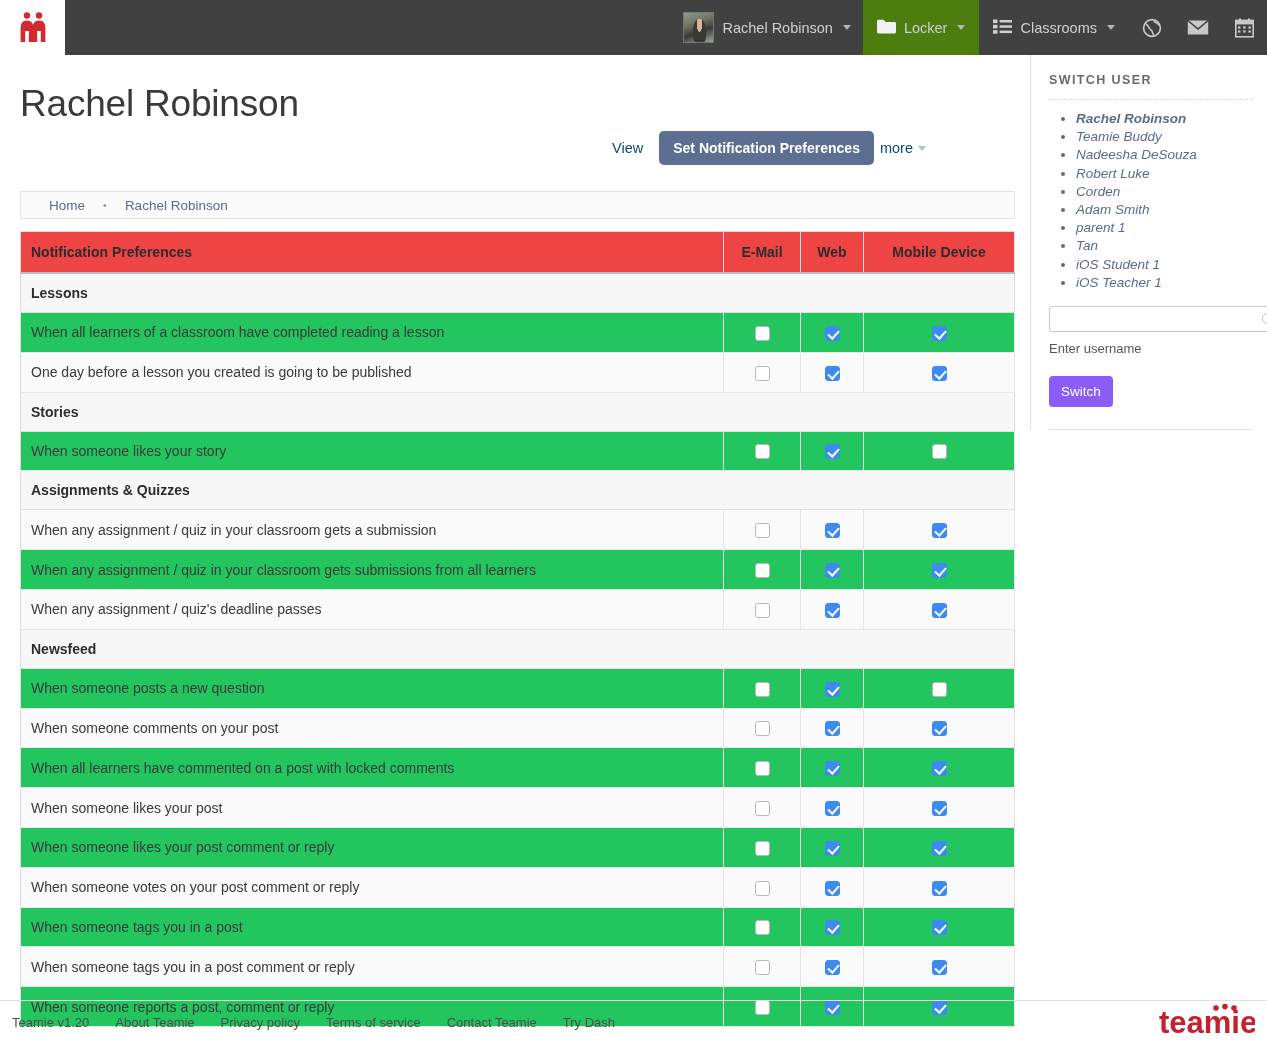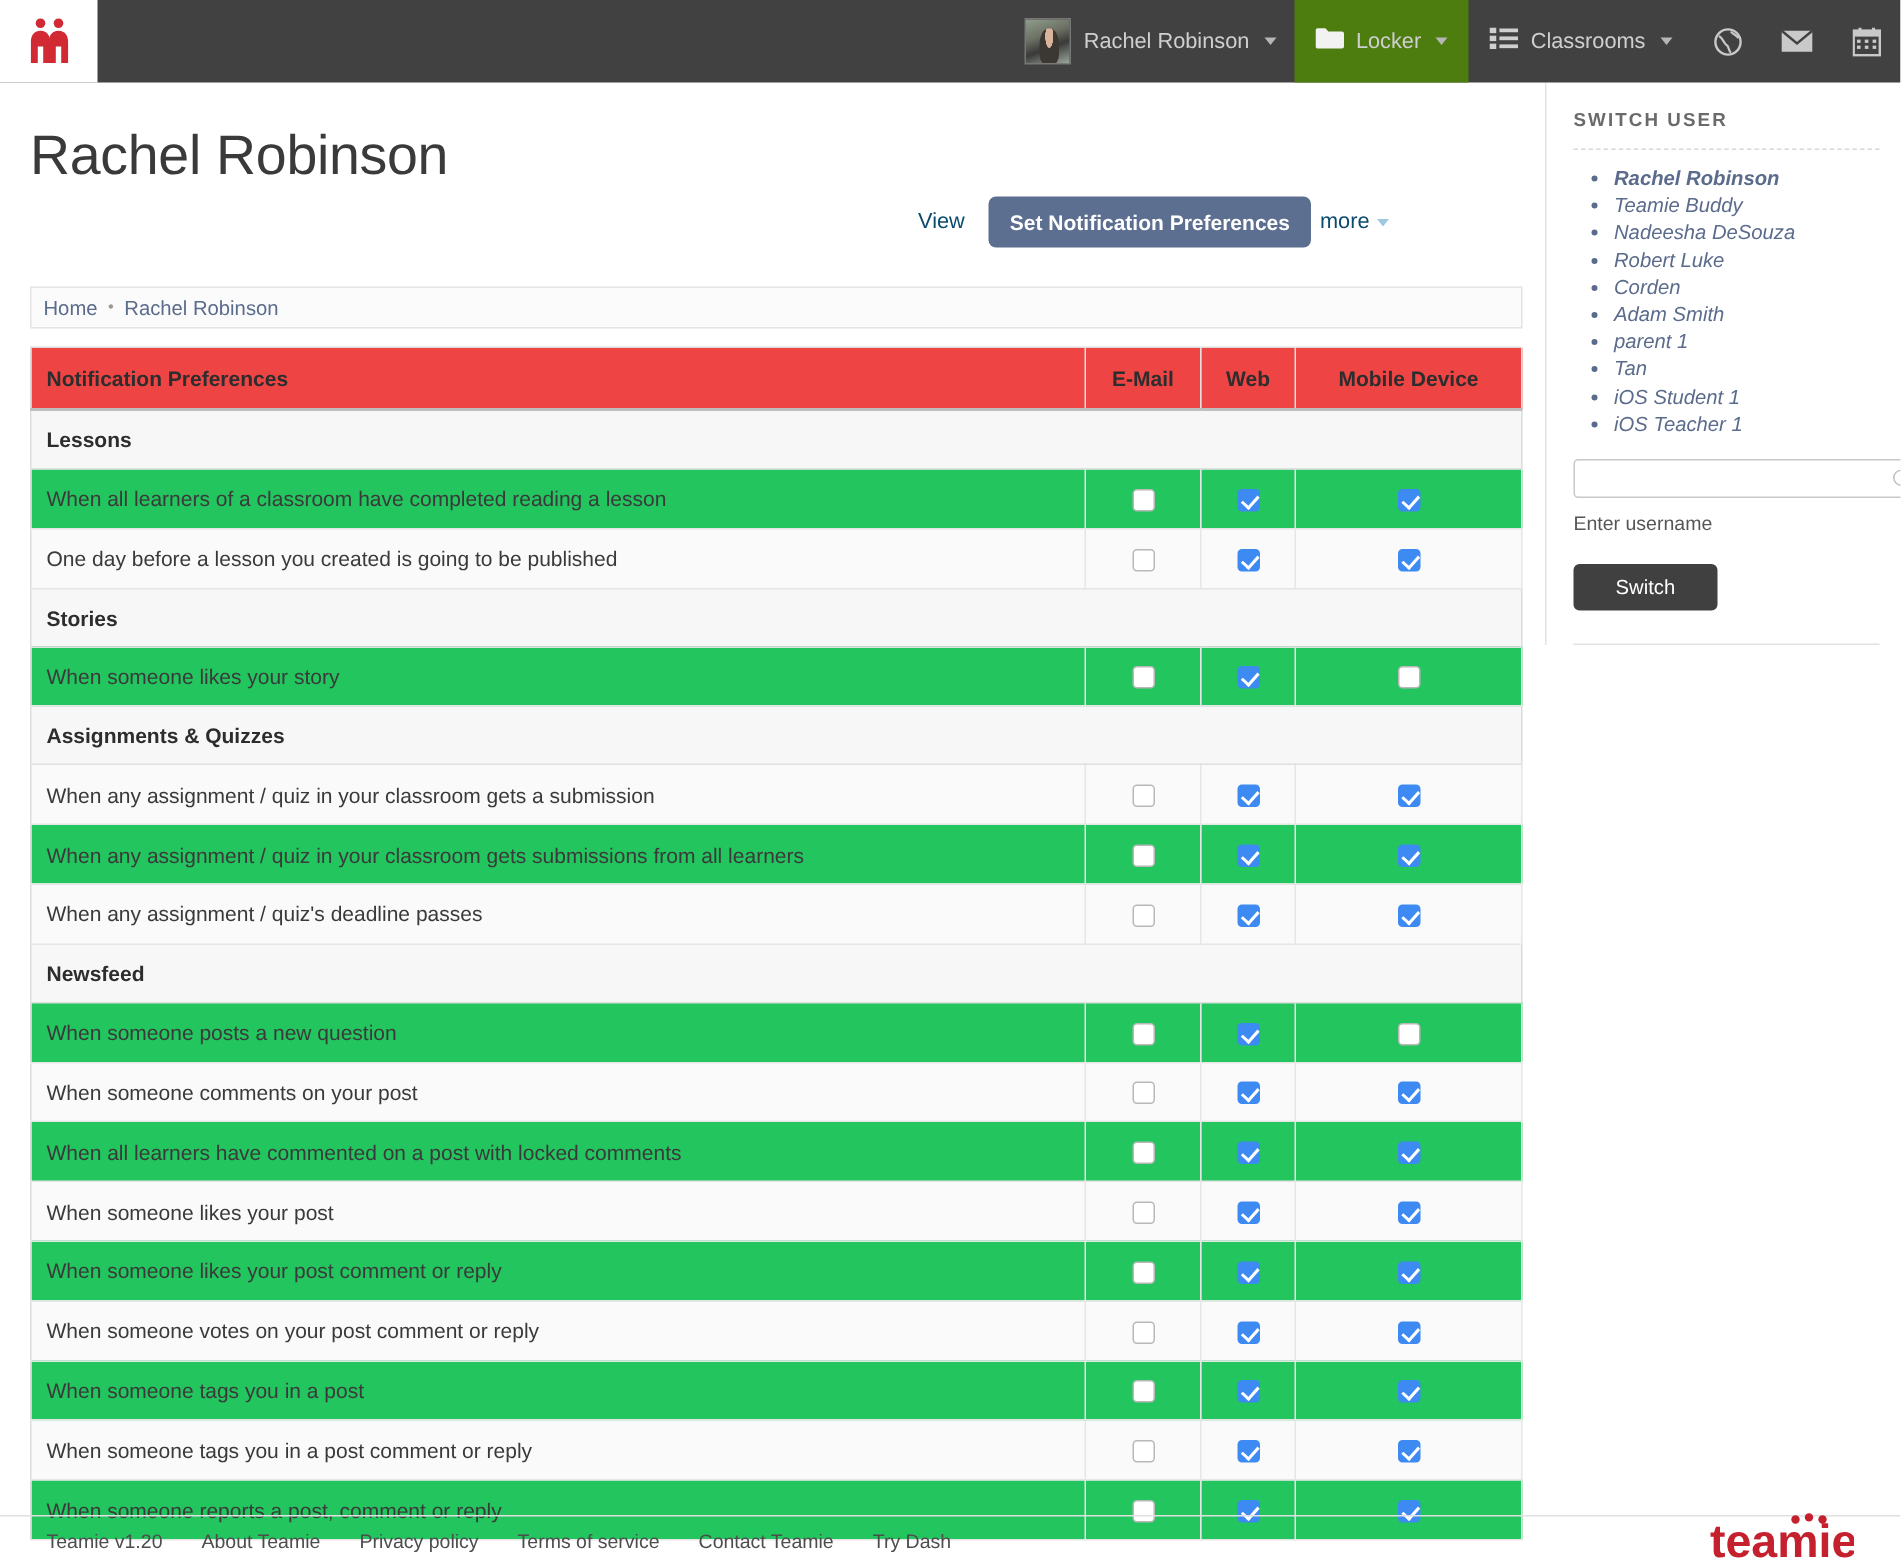--- a/index.html
+++ b/index.html
@@ -78,22 +78,22 @@
   .more-wrap { display: flex; align-items: center; gap: 5px; cursor: pointer; }
   .more-caret {
     width: 0; height: 0; border-left: 4px solid transparent;
     border-right: 4px solid transparent; border-top: 5px solid #9ec7e0;
   }
 
   
   .breadcrumb {
     margin-top: 26px; height: 28px;
     border: 1px solid #e4e4e4; background: #fbfbfb;
-    display: flex; align-items: center; gap: 7px;
-    padding: 0 8px; font-size: 13.5px; width: 995px;
+    display: flex; align-items: center; gap: 18px;
+    padding: 0 28px; font-size: 13.5px; width: 995px;
   }
   .crumb { color: #5b6b8c; cursor: pointer; }
   .crumb-sep { color: #999; font-size: 11px; }
   .crumb-current { color: #5b6b8c; }
 
   
   table.prefs {
     margin-top: 12px; width: 995px; border-collapse: collapse;
     border: 1px solid #dcdcdc; background: #fff;
   }
@@ -152,31 +152,31 @@
     background: #fff; font-family: inherit; font-size: 13px; padding: 0 24px 0 8px;
     color: #333;
   }
   .spinner {
     position: absolute; right: 7px; top: 7px;
     width: 11px; height: 11px; border-radius: 50%;
     border: 1.5px solid #c2c2c2;
   }
   .rail-help { font-size: 13px; color: #555; margin-top: 9px; }
   .switch-btn {
-    margin-top: 20px; background: #404040; color: #fff; font-size: 13.5px;
-    border: none; border-radius: 4px; padding: 8px 28px; cursor: pointer;
+    margin-top: 20px; background: #8b5cf6; color: #fff; font-size: 13.5px;
+    border: none; border-radius: 4px; padding: 8px 12px; cursor: pointer;
     font-family: inherit;
   }
   .rail-bottom-rule { border-top: 1px solid #e2e2e2; margin-top: 22px; }
 
   
   .footer {
     position: absolute; left: 0; bottom: 0; width: 1267px;
-    border-top: 1px solid #e0e0e0; height: 33px;
-    display: flex; align-items: center; padding: 0 31px;
+    border-top: 1px solid #e0e0e0; height: 43px;
+    display: flex; align-items: center; padding: 0 12px;
   }
   .footer-links { display: flex; gap: 26px; }
   .footer-links span { font-size: 13px; color: #4d4d4d; cursor: pointer; }
   .footer-spacer { flex: 1 1 auto; }
 </style>
 </head>
 <body>
 
 <div class="navbar">
   <div class="brand">

